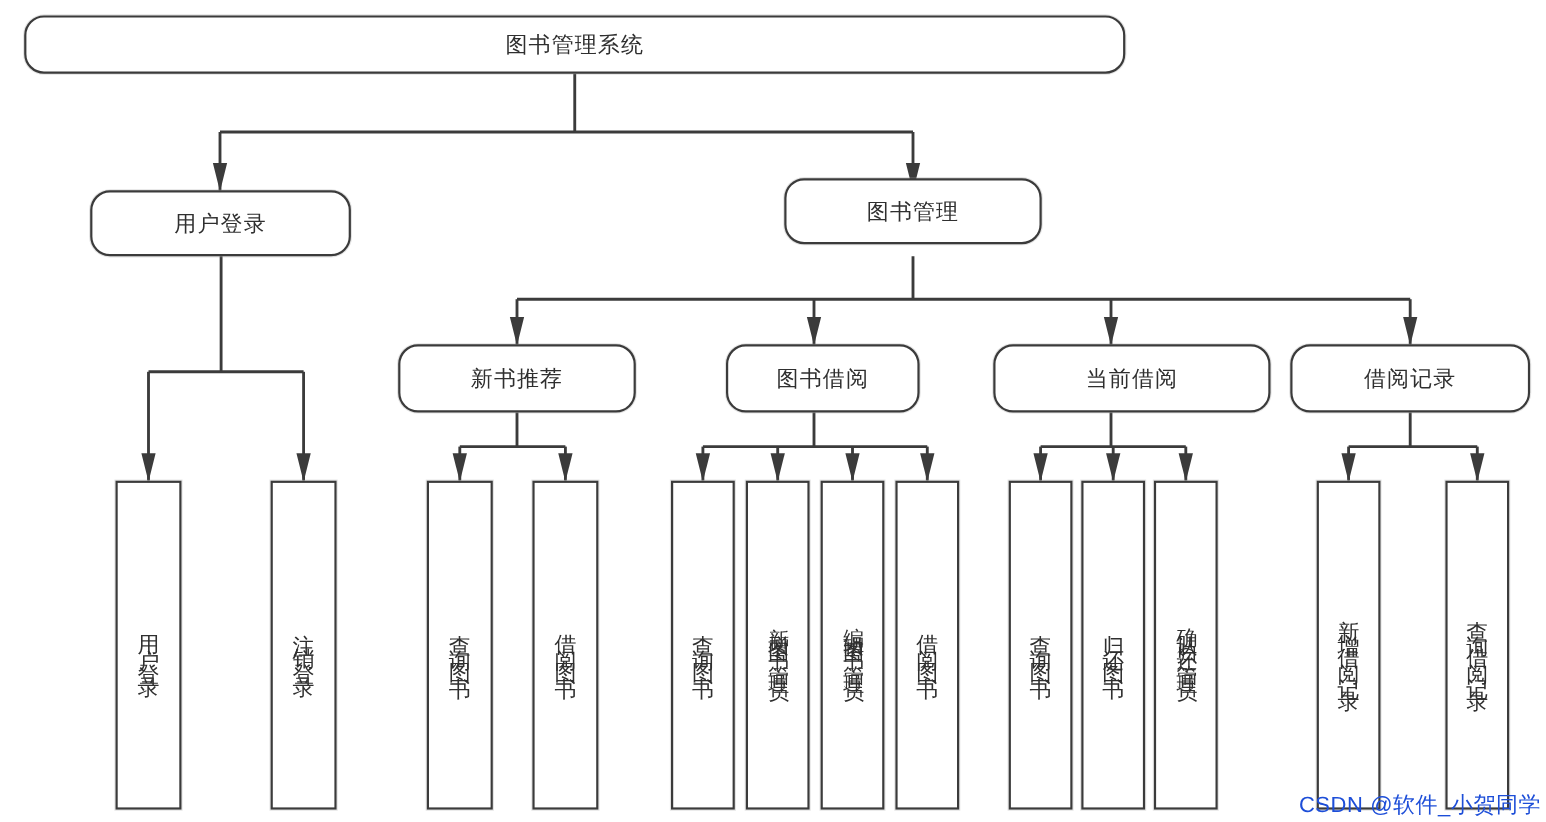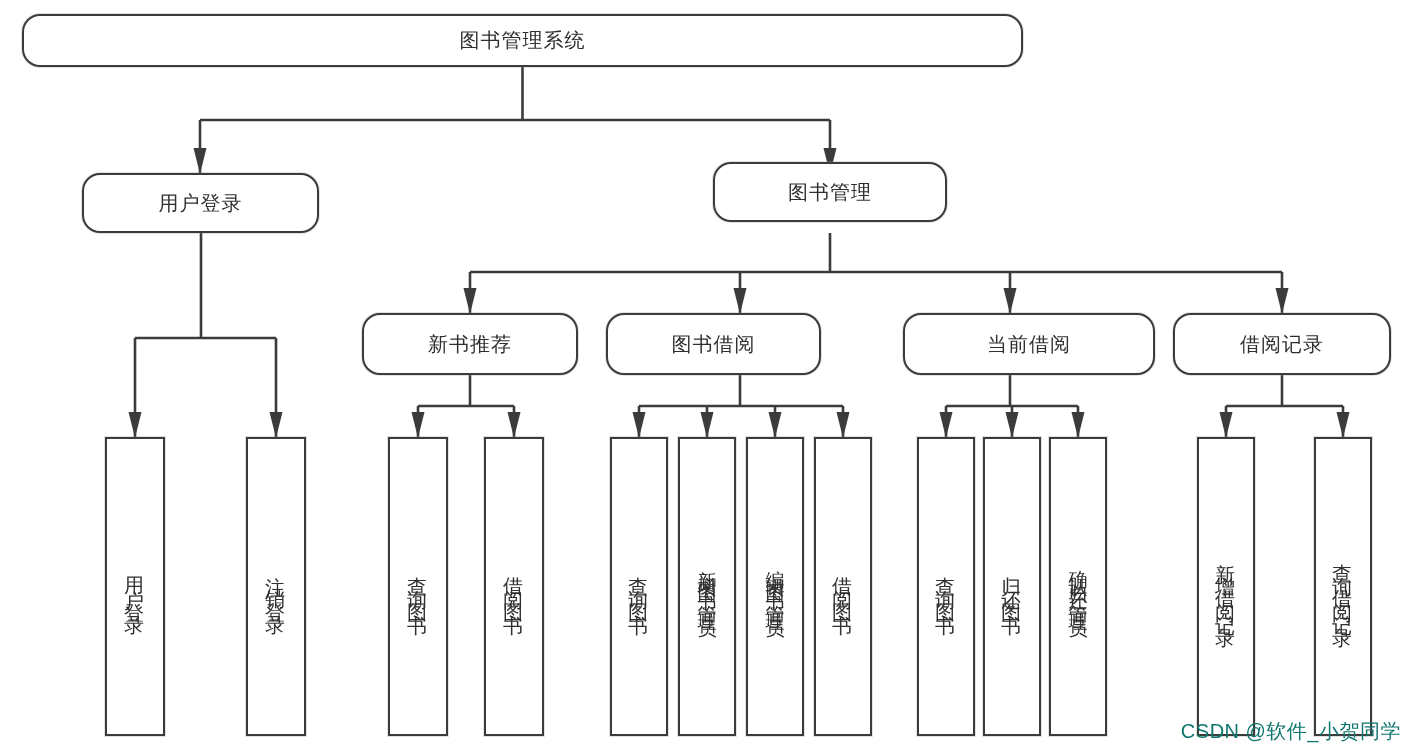--- a/index.html
+++ b/index.html
@@ -28,21 +28,21 @@
     letter-spacing:13px;
     white-space:nowrap;
     overflow:hidden;
     padding:6px 0;
   }
   .vnode.long{font-size:19px;letter-spacing:7px;}
   .watermark{
     position:absolute;
     right:4px;top:718px;
     font-size:20px;
-    color:#0f766e;
+    color:#1d4ed8;
     letter-spacing:0.5px;
     white-space:nowrap;
   }
 </style>
 </head>
 <body>
 
 <div class="canvas">
 
   <svg class="connectors" viewBox="0 0 1405 747" xmlns="http://www.w3.org/2000/svg">
@@ -87,21 +87,21 @@
       <line x1="1343" y1="406" x2="1343" y2="437" marker-end="url(#arrow)"></line>
     </g>
   </svg>
 
   <div class="node hnode" style="left:22px;top:14px;width:1001px;height:53px;">图书管理系统</div>
 
   <div class="node hnode" style="left:82px;top:173px;width:237px;height:60px;">用户登录</div>
   <div class="node hnode" style="left:713px;top:162px;width:234px;height:60px;">图书管理</div>
 
   <div class="node hnode" style="left:362px;top:313px;width:216px;height:62px;">新书推荐</div>
-  <div class="node hnode" style="left:606px;top:313px;width:215px;height:62px;">图书借阅</div>
+  <div class="node hnode" style="left:660px;top:313px;width:176px;height:62px;">图书借阅</div>
   <div class="node hnode" style="left:903px;top:313px;width:252px;height:62px;">当前借阅</div>
   <div class="node hnode" style="left:1173px;top:313px;width:218px;height:62px;">借阅记录</div>
 
   <div class="node vnode" style="left:105px;top:437px;width:60px;height:299px;">用户登录</div>
   <div class="node vnode" style="left:246px;top:437px;width:60px;height:299px;">注销登录</div>
 
   <div class="node vnode" style="left:388px;top:437px;width:60px;height:299px;">查询图书</div>
   <div class="node vnode" style="left:484px;top:437px;width:60px;height:299px;">借阅图书</div>
 
   <div class="node vnode" style="left:610px;top:437px;width:58px;height:299px;">查询图书</div>

